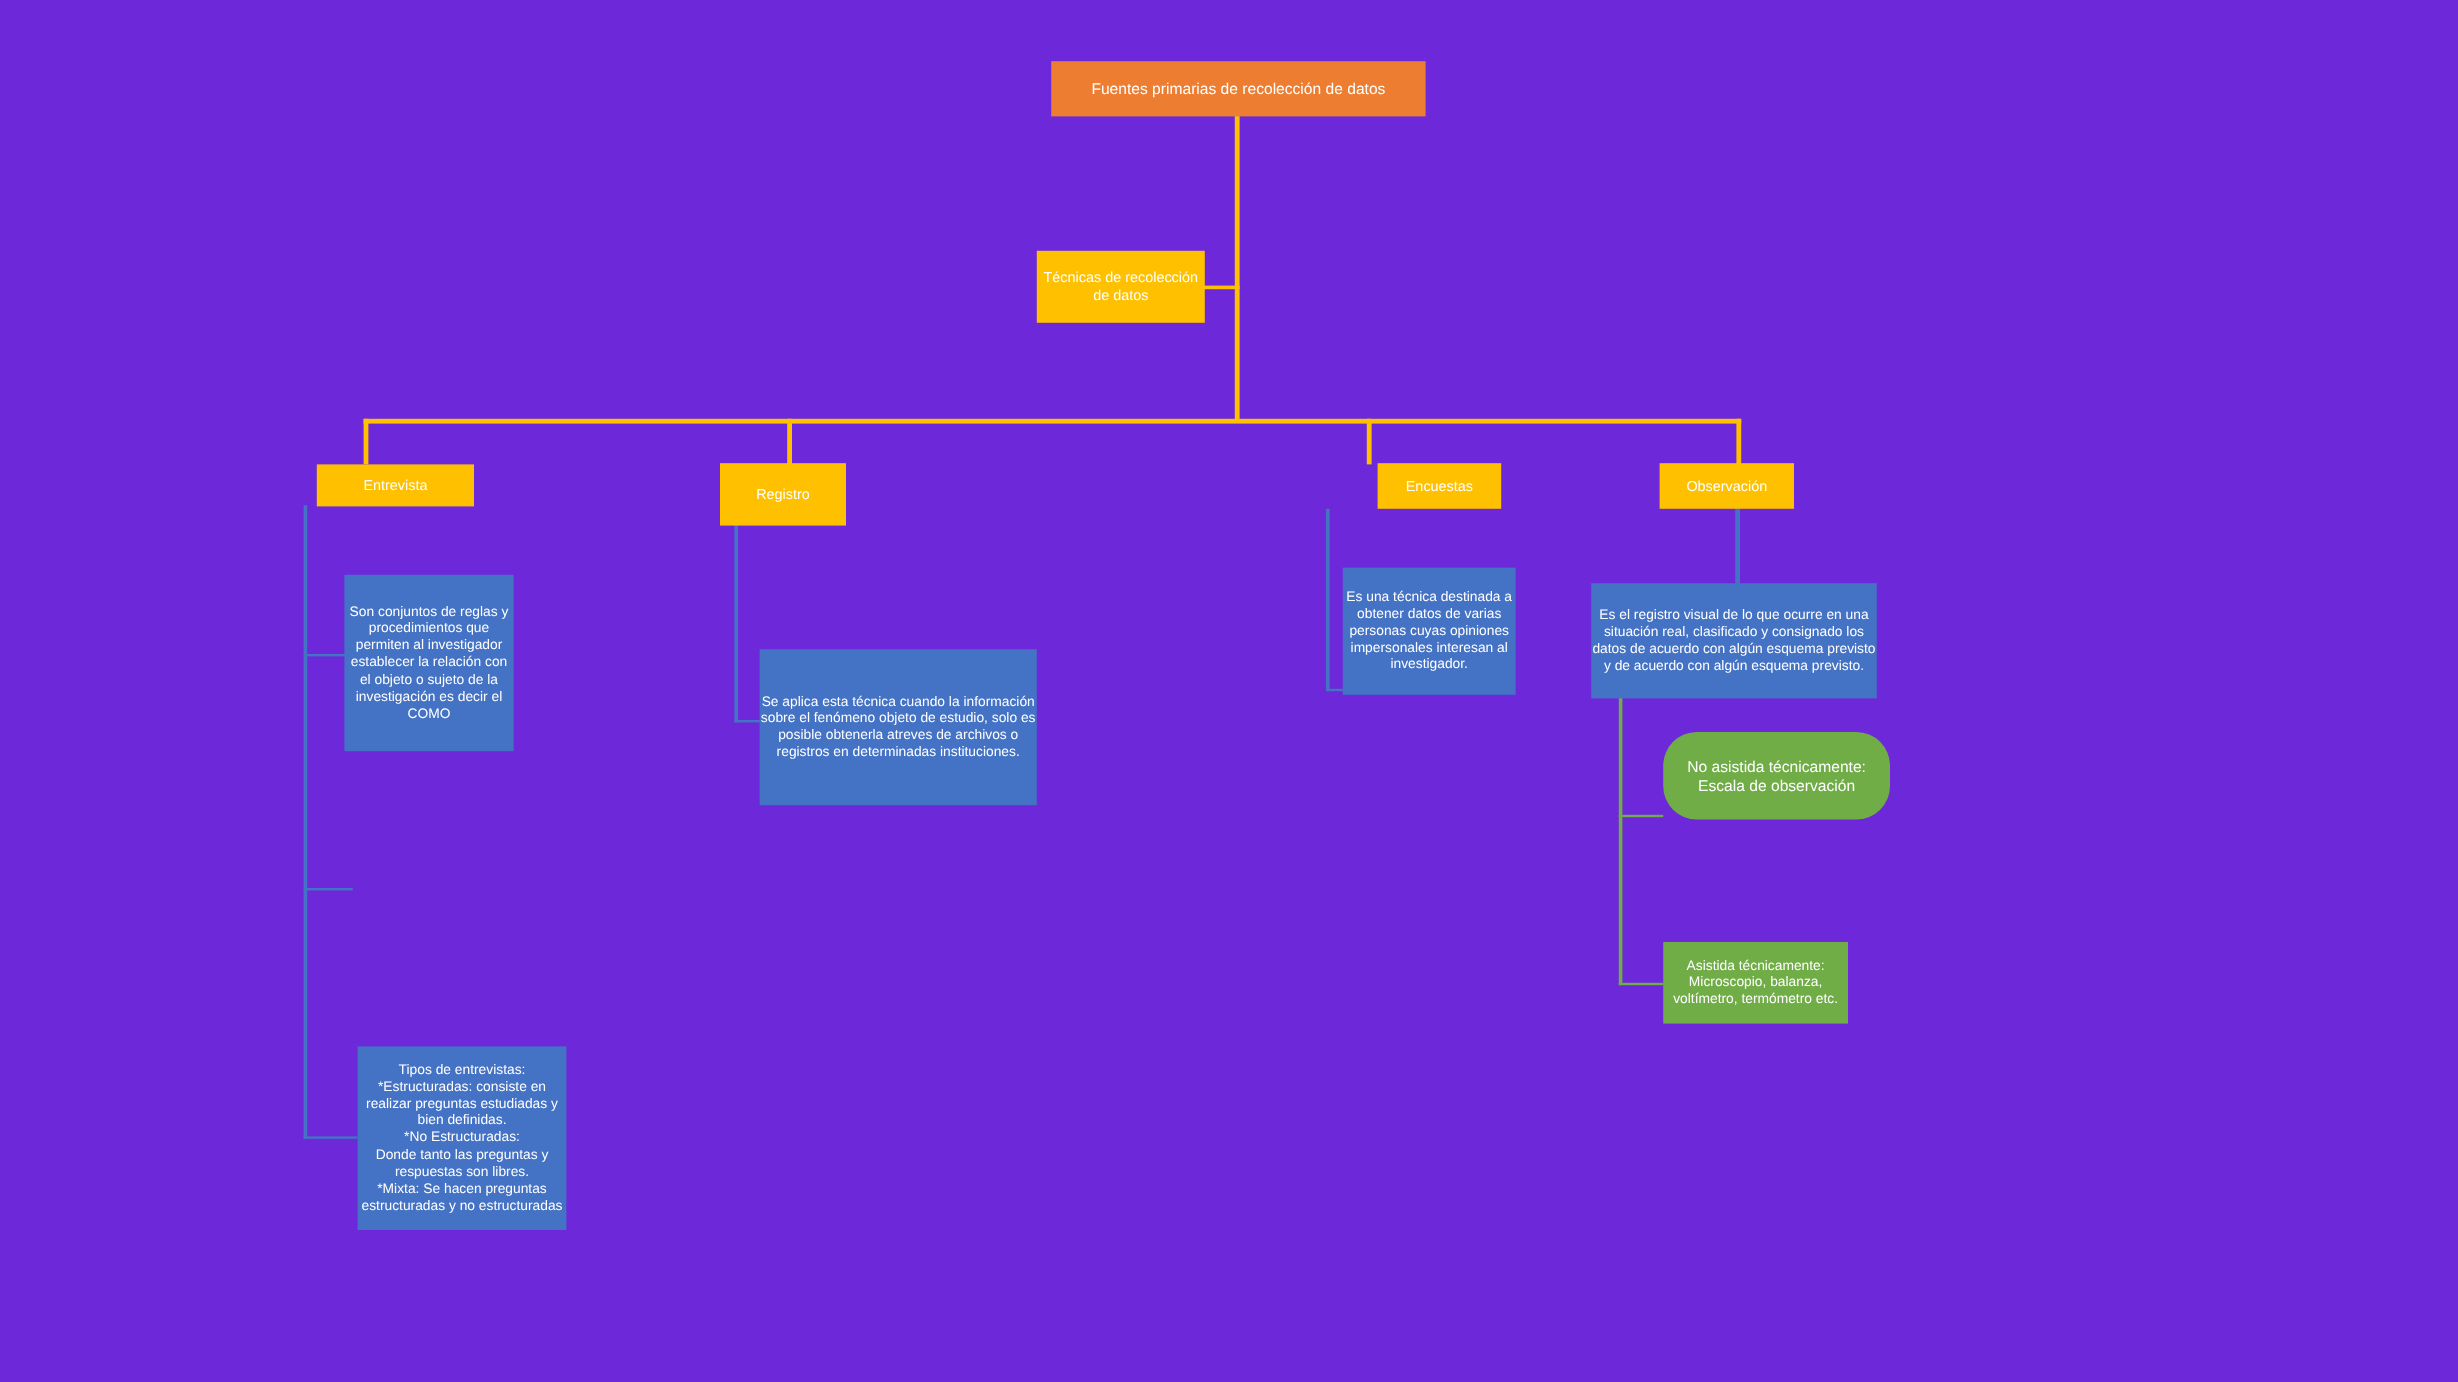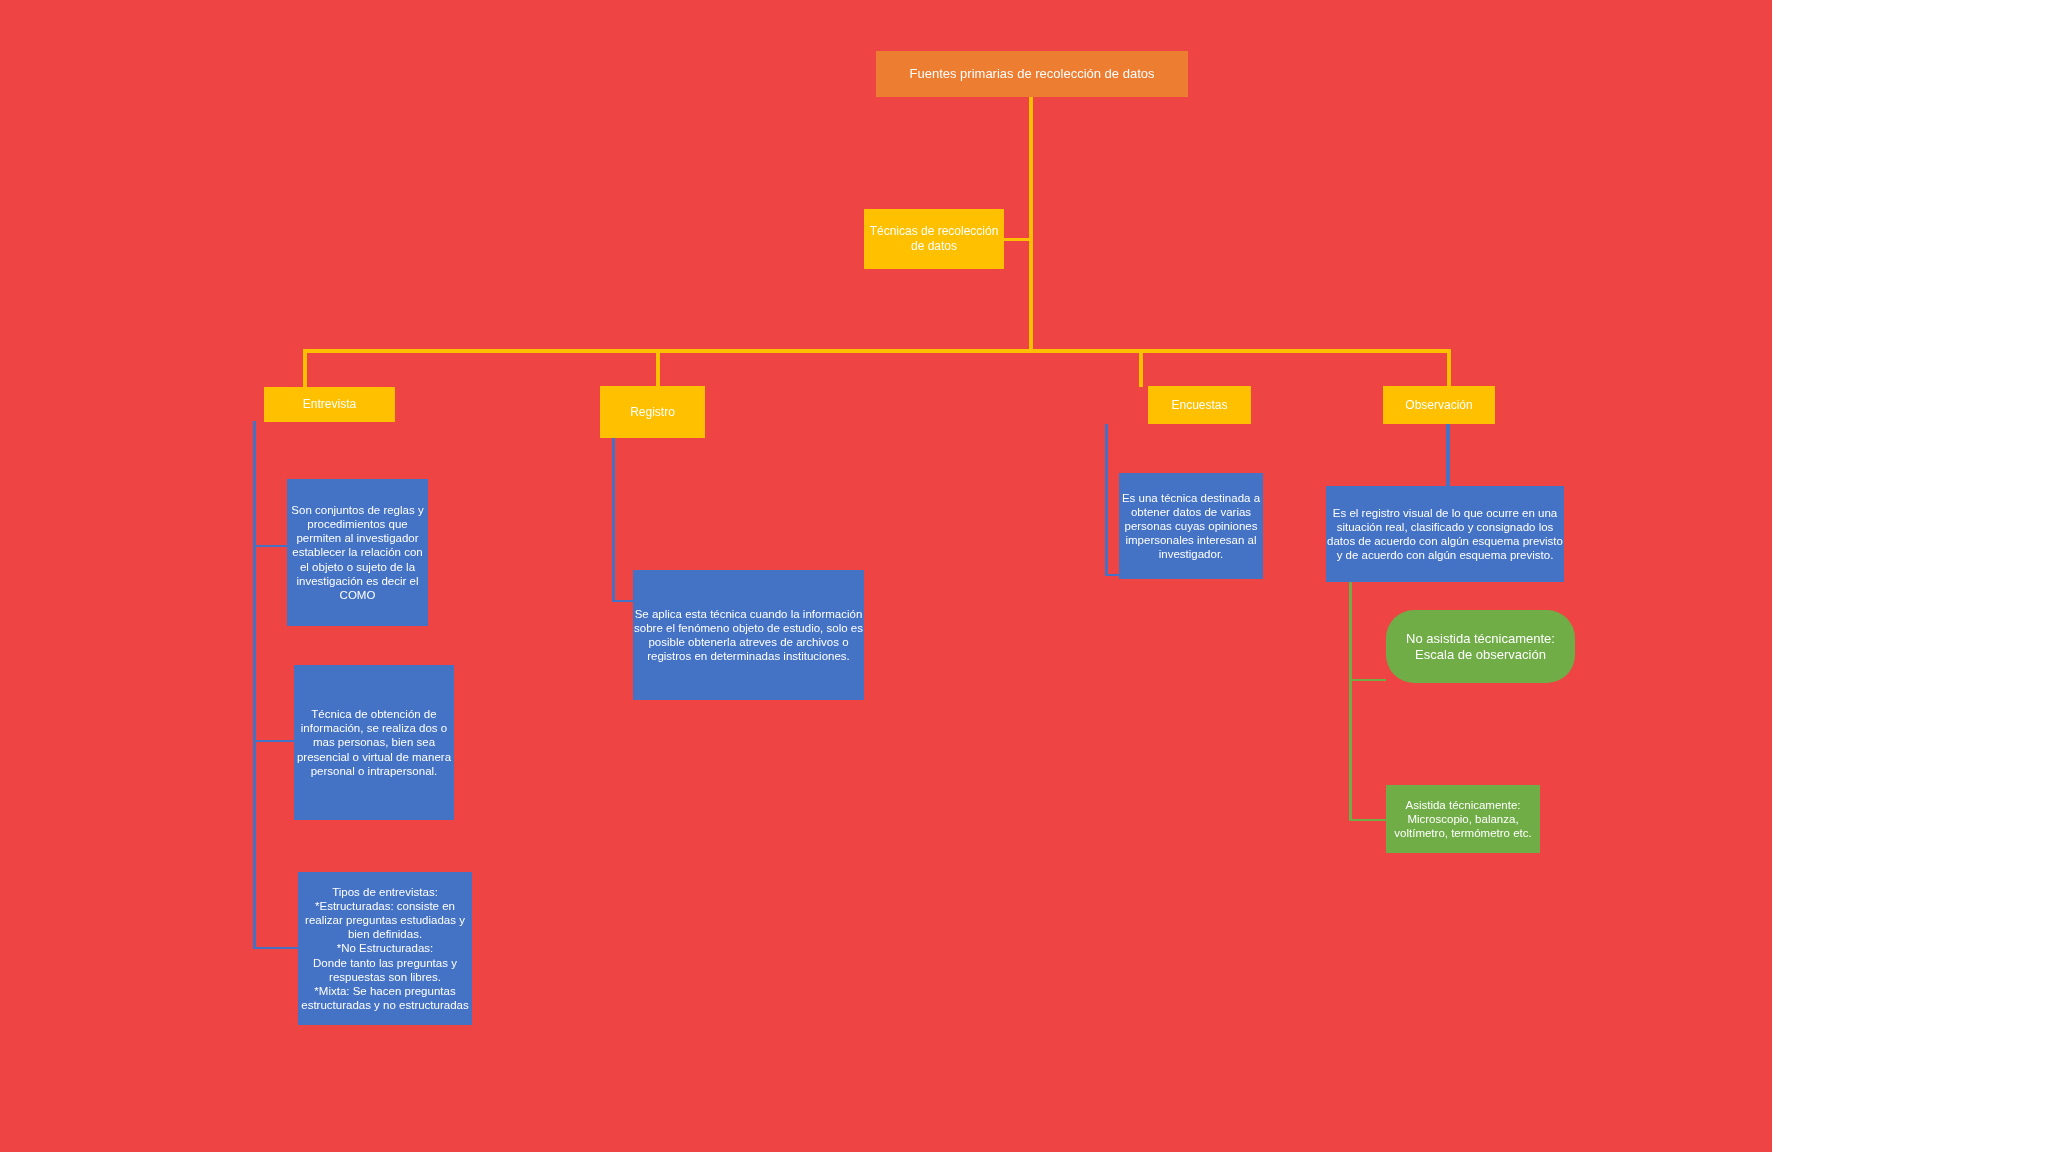--- a/index.html
+++ b/index.html
@@ -5,23 +5,23 @@
   html, body {
     margin: 0;
     padding: 0;
     background: #ffffff;
   }
   body {
     font-family: "Liberation Sans", sans-serif;
   }
   #canvas {
     position: relative;
-    width: 1772px;
+    width: 2048px;
     height: 1152px;
-    background: #ef4444;
+    background: #6d28d9;
     overflow: hidden;
   }
   .node {
     position: absolute;
     box-sizing: border-box;
     display: flex;
     align-items: center;
     justify-content: center;
     text-align: center;
     color: #ffffff;
@@ -83,29 +83,28 @@
   <div class="node node-amber" style="left:241px; top:387px; width:131px; height:35px; font-size:12px;margin-left:23px;">Entrevista</div>
 
   <div class="node node-amber" style="left:600px; top:386px; width:105px; height:52px; font-size:12px;text-align:right;">Registro</div>
 
   <div class="node node-amber" style="left:1148px; top:386px; width:103px; height:38px; font-size:12px;">Encuestas</div>
 
   <div class="node node-amber" style="left:1383px; top:386px; width:112px; height:38px; font-size:12px;">Observación</div>
 
   <div class="node node-blue" style="left:287px; top:479px; width:141px; height:147px; font-size:11.5px; padding:19px 1px;">Son conjuntos de reglas y procedimientos que permiten al investigador establecer la relación con el objeto o sujeto de la investigación  es decir el COMO</div>
 
-  <div class="node node-blue" style="left:294px; top:665px; width:160px; height:155px; font-size:11.5px; padding:2px 1px;">Técnica de obtención de información, se realiza dos o mas personas, bien sea presencial o virtual  de manera personal o intrapersonal.</div>
 
   <div class="node node-blue" style="left:298px; top:872px; width:174px; height:153px; font-size:11.5px; padding:2px 0;">Tipos de entrevistas:
 *Estructuradas: consiste en realizar preguntas estudiadas y bien definidas.
 *No Estructuradas:
 Donde tanto las preguntas y respuestas son libres.
 *Mixta: Se hacen preguntas estructuradas y no estructuradas</div>
 
-  <div class="node node-blue" style="left:633px; top:541px; width:231px; height:130px; font-size:11.5px; padding:2px 1px;margin-top:29px;">Se aplica esta técnica cuando la información sobre el fenómeno objeto de estudio, solo es posible obtenerla atreves de archivos o registros en determinadas instituciones.</div>
+  <div class="node node-blue" style="left:633px; top:541px; width:231px; height:130px; font-size:11.5px; padding:2px 1px;">Se aplica esta técnica cuando la información sobre el fenómeno objeto de estudio, solo es posible obtenerla atreves de archivos o registros en determinadas instituciones.</div>
 
   <div class="node node-blue" style="left:1119px; top:473px; width:144px; height:106px; font-size:11.5px; padding:2px 1px;">Es una técnica destinada a obtener datos de varias personas cuyas opiniones impersonales interesan al investigador.</div>
 
   <div class="node node-blue" style="left:1326px; top:486px; width:238px; height:96px; font-size:11.5px; padding:2px 1px;">Es el registro visual de lo que ocurre  en una situación real, clasificado y consignado los datos de acuerdo con algún esquema previsto y de acuerdo con algún esquema previsto.</div>
 
   <div class="node node-green" style="left:1386px; top:610px; width:189px; height:73px; font-size:13px; padding:2px 1px;border-radius:28px;">No asistida técnicamente: Escala de observación</div>
 
   <div class="node node-green" style="left:1386px; top:785px; width:154px; height:68px; font-size:11.5px; padding:2px 1px;">Asistida técnicamente: Microscopio, balanza, voltímetro, termómetro etc.</div>
 
 </div>

